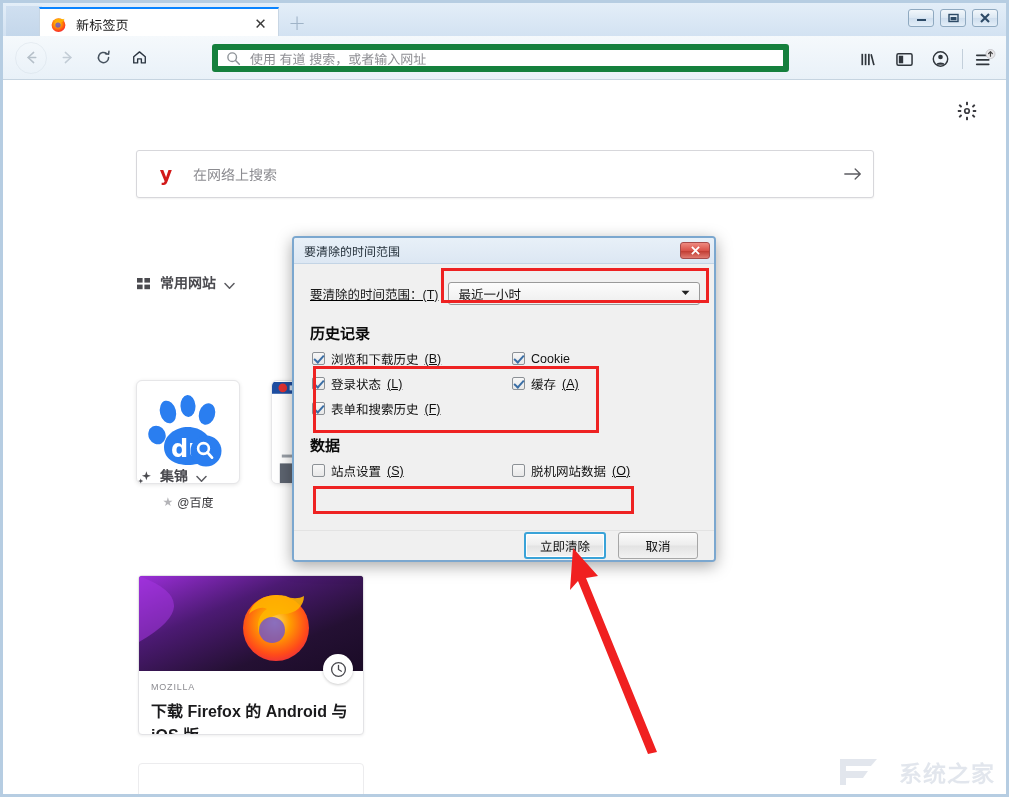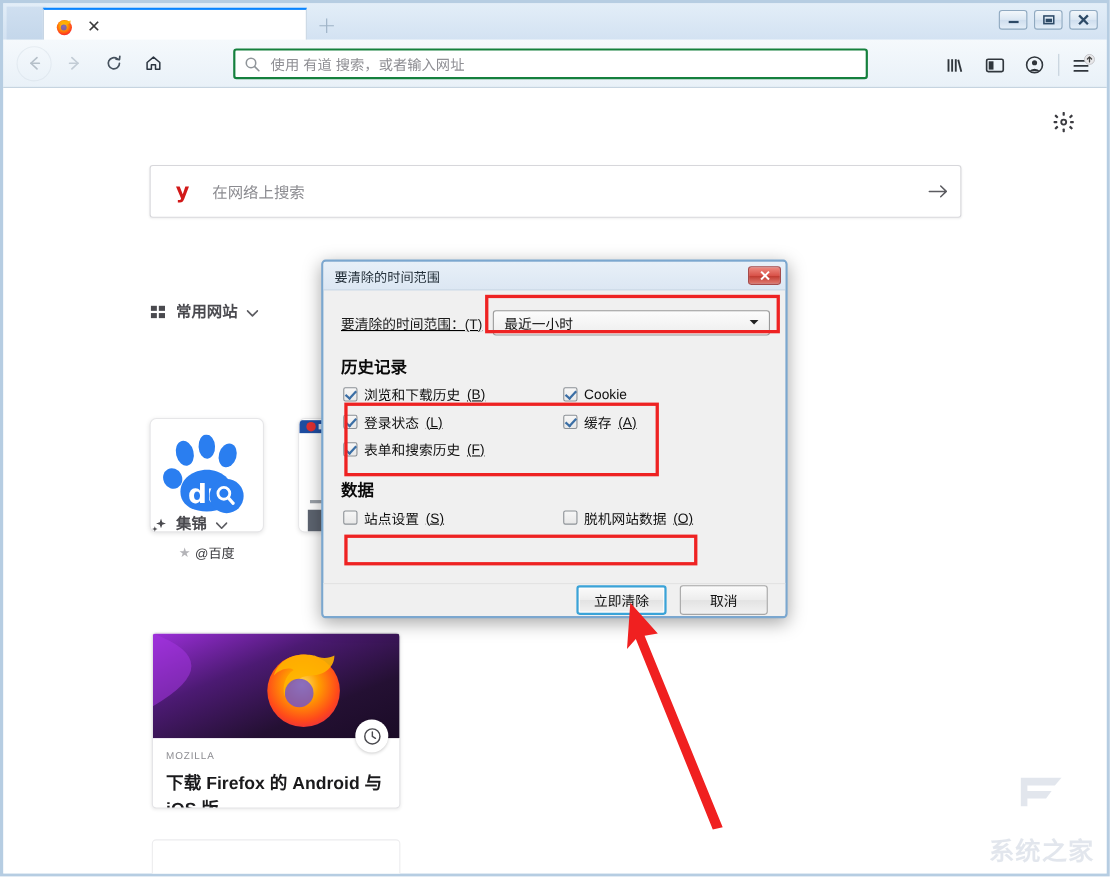--- a/index.html
+++ b/index.html
@@ -91,21 +91,21 @@
     cursor: pointer; border-radius: 3px;
   }
   .nav-btn:first-child { margin-left: 12px; }
   .nav-btn.disabled { opacity: .38; }
   .nav-btn.circled { border: 1px solid #cfd9e2; border-radius: 50%; }
 
   .urlbar {
     position: absolute; left: 212px; top: 44px;
     width: 577px; height: 28px;
     background: #ffffff;
-    border: 2px solid #15803d;
+    border: 6px solid #15803d;
     border-radius: 3px;
     display: flex; align-items: center;
     padding: 0 8px;
   }
   .urlbar-icon { flex: 0 0 18px; margin-right: 6px; display:flex; }
   .urlbar-text { font-size: 13px; color: #8f8f94; white-space: nowrap; }
 
   .toolbar-right {
     position: absolute; right: 6px; top: 44px;
     height: 30px; display: flex; align-items: center;
@@ -279,21 +279,21 @@
   
   .redbox {
     position: absolute; border: 3px solid #ee2222;
     pointer-events: none; z-index: 40;
   }
   .arrow-layer { position: absolute; left: 0; top: 0; width: 1009px; height: 797px; pointer-events: none; z-index: 45; }
 
   .watermark {
     position: absolute; right: 14px; bottom: 8px;
     opacity: .13; pointer-events: none;
-    display: flex; align-items: center; gap: 18px; flex-direction: column;
+    display: flex; gap: 18px;
   }
   .wm-text { font-size: 23px; font-weight: bold; color: #2a4a7a; letter-spacing: 1px; }
 </style>
 </head>
 <body>
 
 <div id="root">
 
   <div class="win-frame"></div>
 
@@ -309,20 +309,21 @@
               <stop offset="40%" stop-color="#ff9500"></stop>
               <stop offset="78%" stop-color="#ff3b1f"></stop>
               <stop offset="100%" stop-color="#d12a5a"></stop>
             </radialGradient>
           </defs>
           <circle cx="16" cy="17" r="13" fill="url(#ffg)"></circle>
           <path d="M16 5c-5 0-9 3-10 7 2-2 5-3 7-2-3 2-4 6-3 9 1-4 5-7 9-7 5 0 8-3 8-7-2 1-5 1-7 0 0 0-2 0-4 0z" fill="#ffb300" opacity=".85"></path>
           <circle cx="15" cy="17" r="5" fill="#5b4bd6" opacity=".75"></circle>
         </svg>
       </span>
+      <span class="tab-title">新标签页</span>
       <span class="tab-close">✕</span>
     </div>
 
     <div class="newtab-plus">+</div>
 
     <div class="winbtns">
       <div class="winbtn">
         <svg width="11" height="10" viewBox="0 0 11 10">
             <rect x="1" y="6" width="9" height="2" fill="#2d4a66"></rect>
           </svg>

